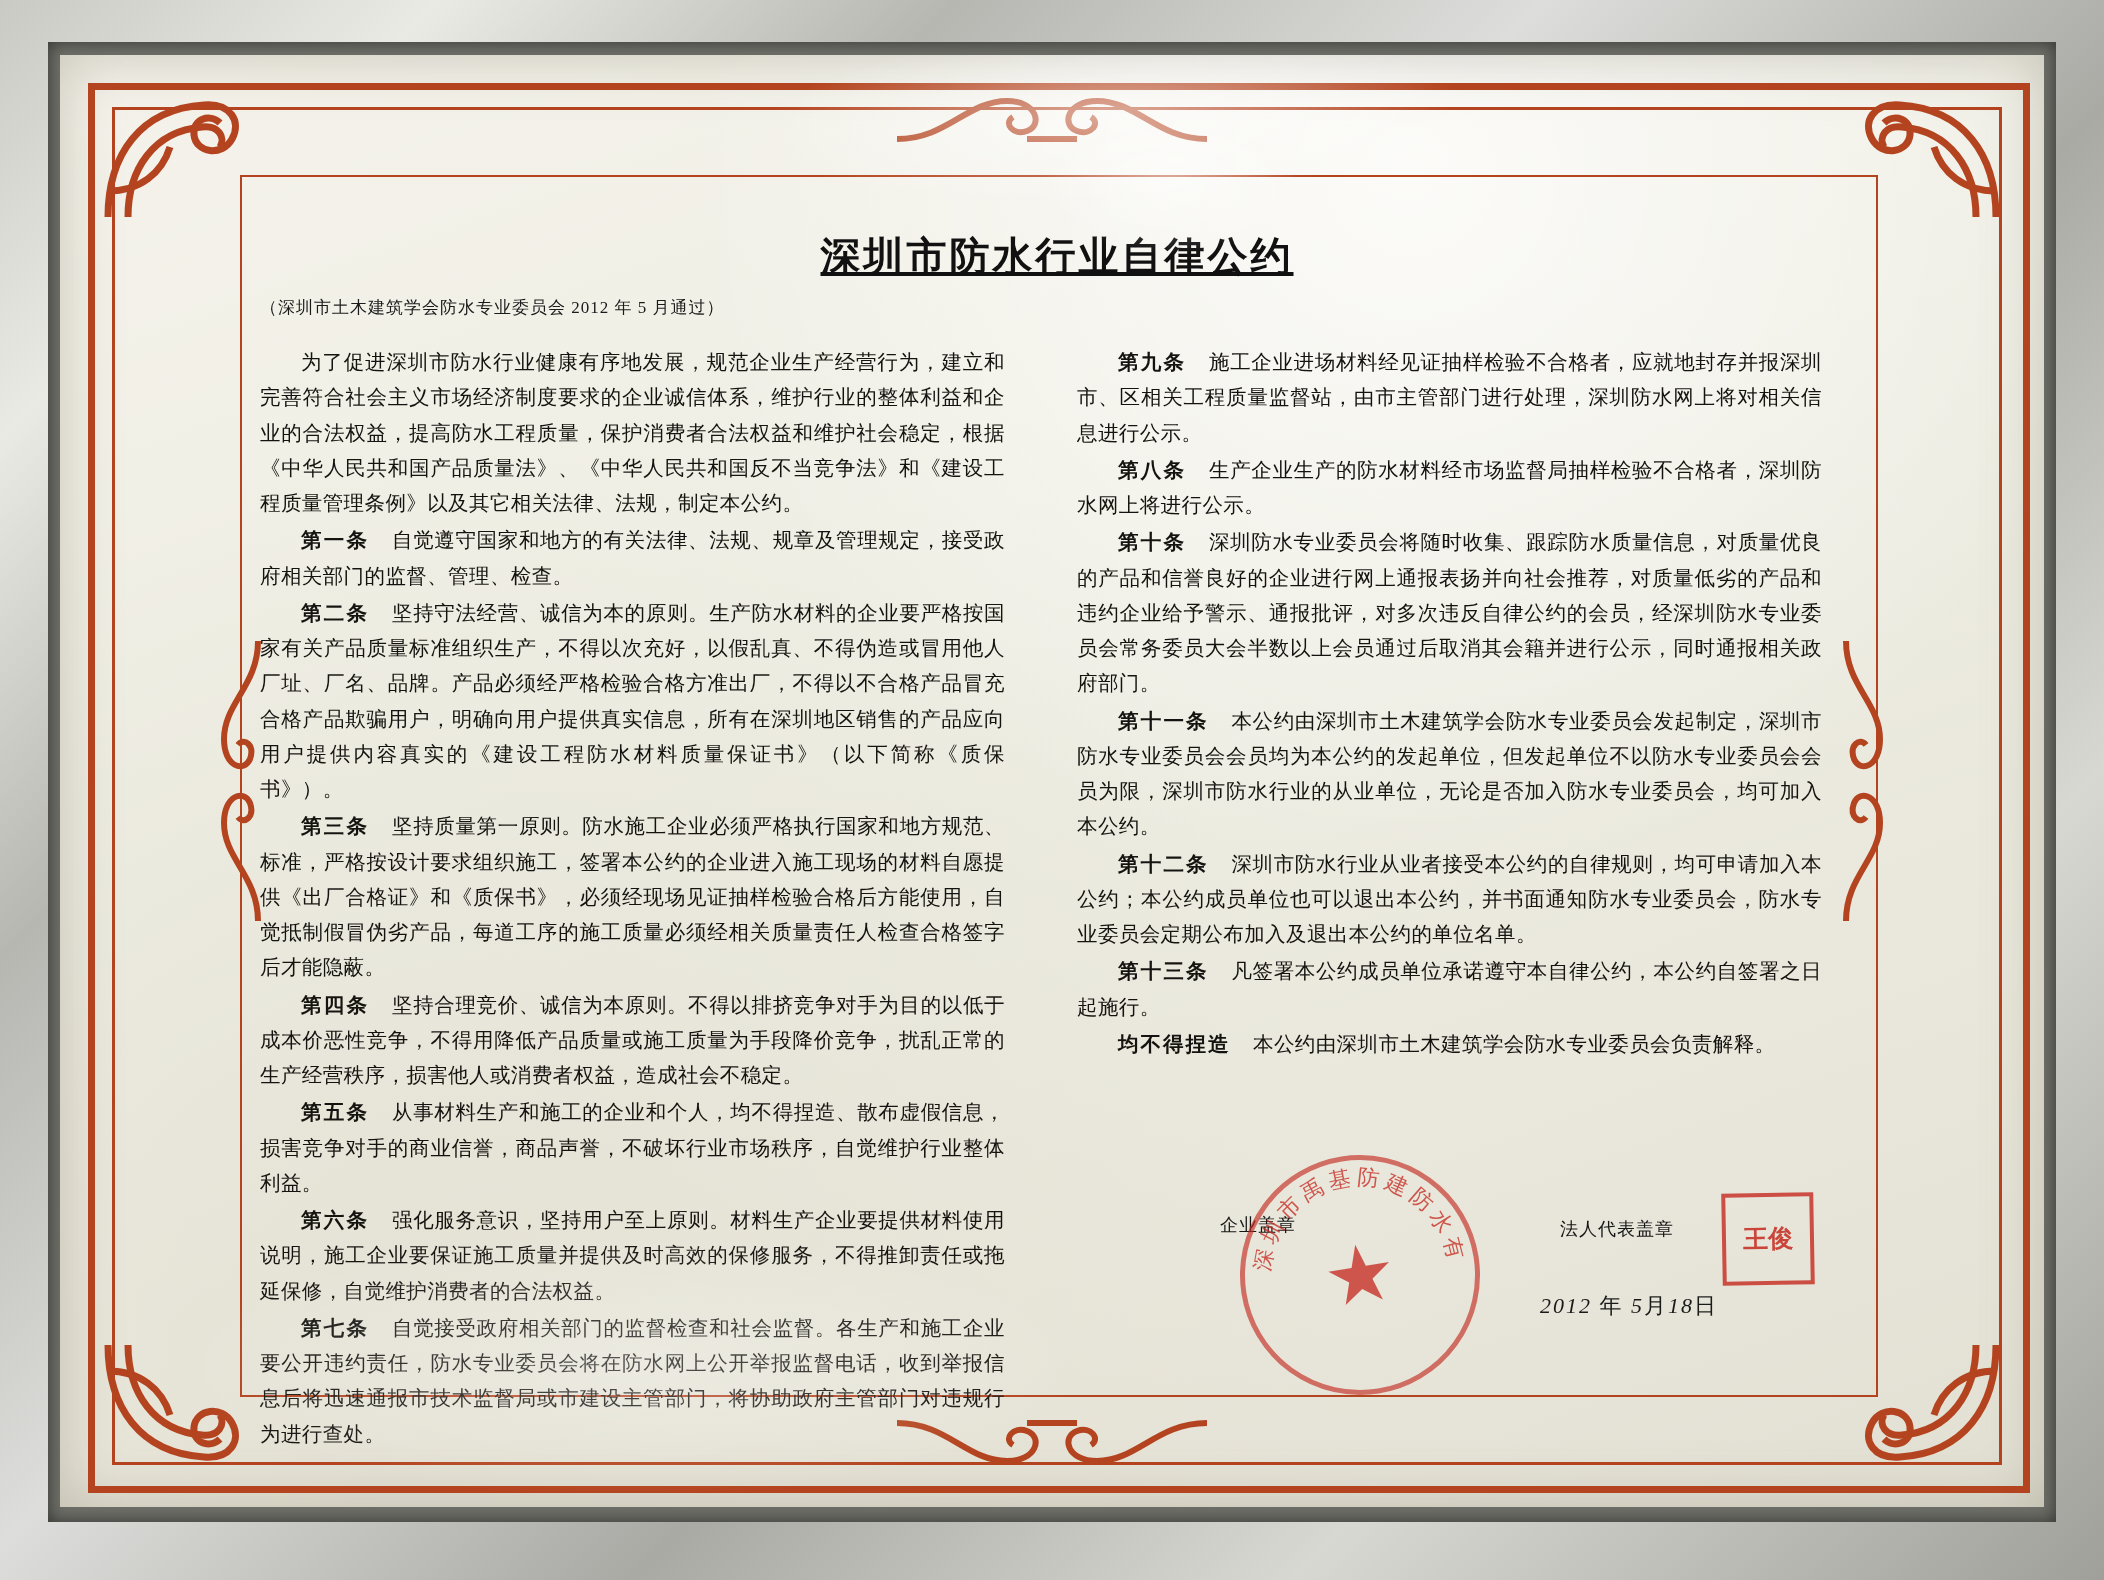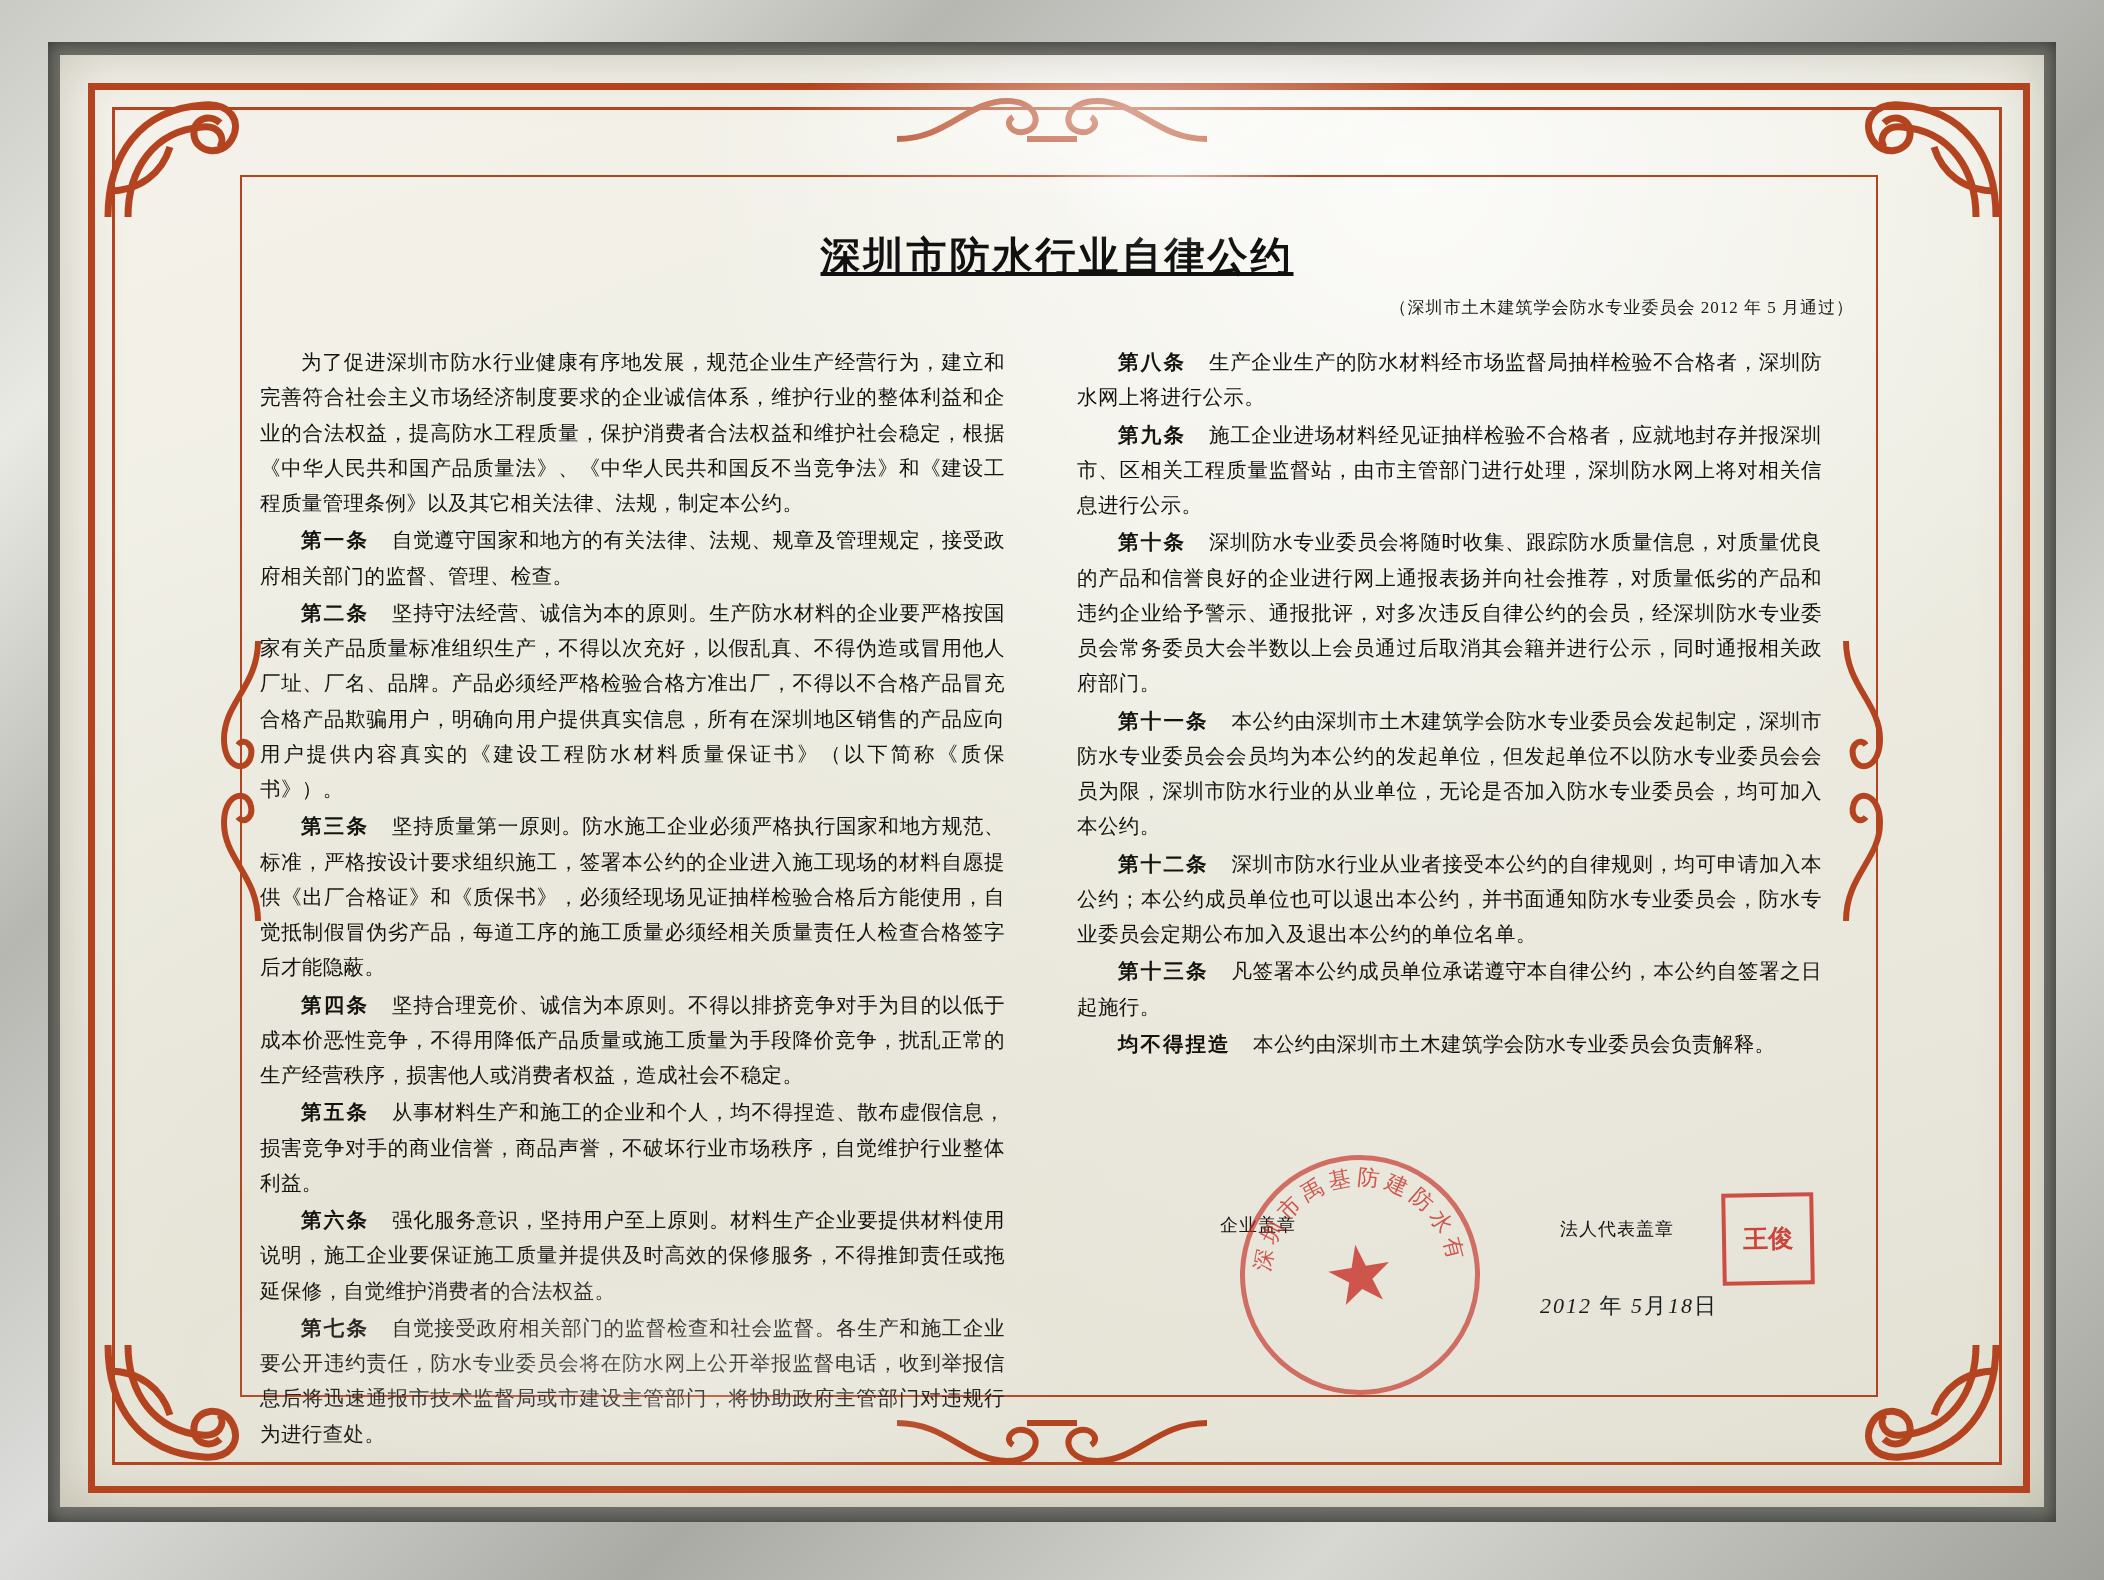--- a/index.html
+++ b/index.html
@@ -65,21 +65,21 @@
   .edge svg{width:100%;height:100%;display:block;}
 
   
   #content{position:absolute;left:200px;top:140px;width:1594px;height:1180px;}
 
   #title{
     text-align:center;font-size:40px;font-weight:bold;color:#111;
     letter-spacing:3px;margin:34px 0 0 0;font-family:"Liberation Serif","DejaVu Serif",serif;text-decoration:underline;
   }
   #subtitle{
-    text-align:right;font-size:17px;color:#1b1b1b;margin-top:12px;letter-spacing:1px;
+    text-align:left;font-size:17px;color:#1b1b1b;margin-top:12px;letter-spacing:1px;
   }
 
   #cols{display:flex;margin-top:26px;gap:16px;}
   .col{width:745px;}
   .col.left{margin-right:56px;}
   .para{
     font-size:20.5px;line-height:1.72;color:#15130f;text-align:justify;
     text-indent:2em;margin:0 0 2px 0;letter-spacing:.4px;
   }
   .para .art{font-weight:bold;letter-spacing:2px;}
@@ -215,24 +215,24 @@
           <p class="para">
             <span class="art">第六条</span><span>强化服务意识，坚持用户至上原则。材料生产企业要提供材料使用说明，施工企业要保证施工质量并提供及时高效的保修服务，不得推卸责任或拖延保修，自觉维护消费者的合法权益。</span>
           </p>
           <p class="para">
             <span class="art">第七条</span><span>自觉接受政府相关部门的监督检查和社会监督。各生产和施工企业要公开违约责任，防水专业委员会将在防水网上公开举报监督电话，收到举报信息后将迅速通报市技术监督局或市建设主管部门，将协助政府主管部门对违规行为进行查处。</span>
           </p>
         </div>
 
         <div class="col right">
           <p class="para">
+            <span class="art">第九条</span><span>施工企业进场材料经见证抽样检验不合格者，应就地封存并报深圳市、区相关工程质量监督站，由市主管部门进行处理，深圳防水网上将对相关信息进行公示。</span>
+          </p>
+          <p class="para">
             <span class="art">第八条</span><span>生产企业生产的防水材料经市场监督局抽样检验不合格者，深圳防水网上将进行公示。</span>
-          </p>
-          <p class="para">
-            <span class="art">第九条</span><span>施工企业进场材料经见证抽样检验不合格者，应就地封存并报深圳市、区相关工程质量监督站，由市主管部门进行处理，深圳防水网上将对相关信息进行公示。</span>
           </p>
           <p class="para">
             <span class="art">第十条</span><span>深圳防水专业委员会将随时收集、跟踪防水质量信息，对质量优良的产品和信誉良好的企业进行网上通报表扬并向社会推荐，对质量低劣的产品和违约企业给予警示、通报批评，对多次违反自律公约的会员，经深圳防水专业委员会常务委员大会半数以上会员通过后取消其会籍并进行公示，同时通报相关政府部门。</span>
           </p>
           <p class="para">
             <span class="art">第十一条</span><span>本公约由深圳市土木建筑学会防水专业委员会发起制定，深圳市防水专业委员会会员均为本公约的发起单位，但发起单位不以防水专业委员会会员为限，深圳市防水行业的从业单位，无论是否加入防水专业委员会，均可加入本公约。</span>
           </p>
           <p class="para">
             <span class="art">第十二条</span><span>深圳市防水行业从业者接受本公约的自律规则，均可申请加入本公约；本公约成员单位也可以退出本公约，并书面通知防水专业委员会，防水专业委员会定期公布加入及退出本公约的单位名单。</span>
           </p>

